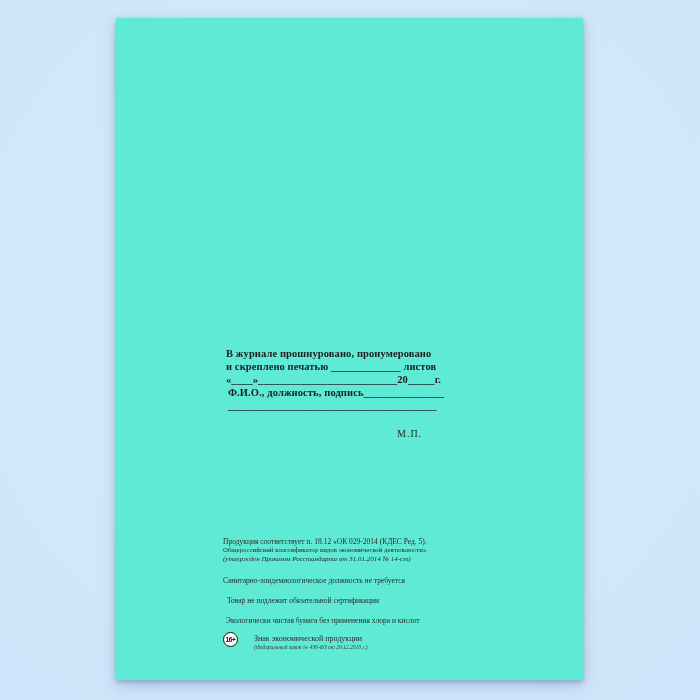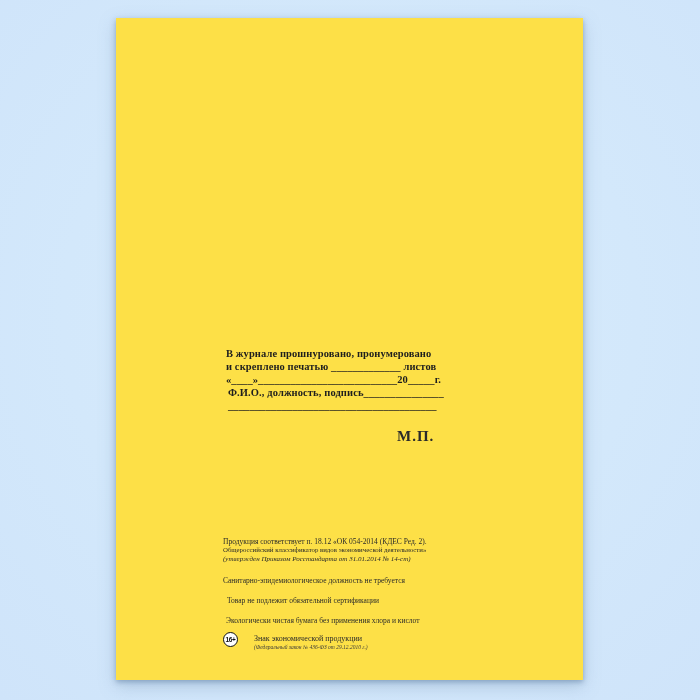--- a/index.html
+++ b/index.html
@@ -17,41 +17,40 @@
     position: relative;
     width: 700px;
     height: 700px;
   }
   .page {
     position: absolute;
     left: 116px;
     top: 18px;
     width: 467px;
     height: 662px;
-    background: #fde047;
+    background: #5eead4;
     box-shadow: 0 2px 5px rgba(110, 140, 175, 0.65), 0 6px 16px rgba(110, 140, 175, 0.35);
   }
   .abs {
     position: absolute;
     white-space: nowrap;
     color: #232323;
   }
   
   .stamp-line {
     font-weight: bold;
     font-size: 10.5px;
     line-height: 13.3px;
     letter-spacing: 0.1px;
     color: #1e1e1e;
   }
   .seal-label {
-    font-size: 15px;
+    font-size: 10px;
     letter-spacing: 1px;
     color: #2a2a2a;
-    font-weight: bold;
   }
   
   .cert-main {
     font-size: 7.5px;
     color: #2a2a2a;
   }
   .cert-sub {
     font-size: 6.8px;
     color: #2a2a2a;
   }
@@ -99,21 +98,21 @@
     <div>
       <div class="abs stamp-line" style="left:110px; top:329px;">В журнале прошнуровано, пронумеровано</div>
       <div class="abs stamp-line" style="left:110px; top:342px;">и скреплено печатью _____________ листов</div>
       <div class="abs stamp-line" style="left:110px; top:355px;">«____»__________________________20_____г.</div>
       <div class="abs stamp-line" style="left:112px; top:368px;">Ф.И.О., должность, подпись_______________</div>
       <div class="abs stamp-line" style="left:112px; top:381px;">_______________________________________</div>
       <div class="abs seal-label" style="left:281px; top:410px;">М.П.</div>
     </div>
 
     <div>
-      <div class="abs cert-main" style="left:107px; top:519px;">Продукция соответствует п. 18.12 «ОК 054-2014 (КДЕС Ред. 2).</div>
+      <div class="abs cert-main" style="left:107px; top:519px;">Продукция соответствует п. 18.12 «ОК 029-2014 (КДЕС Ред. 5).</div>
       <div class="abs cert-sub" style="left:107px; top:528px;">Общероссийский классификатор видов экономической деятельности»</div>
       <div class="abs cert-italic" style="left:107px; top:537px;">(утвержден Приказом Росстандарта от 31.01.2014 № 14-ст)</div>
 
       <div class="abs note-line" style="left:107px; top:558px;">Санитарно-эпидемиологическое должность не требуется</div>
       <div class="abs note-line" style="left:111px; top:578px;font-family:Liberation Serif, serif;">Товар не подлежит обязательной сертификации</div>
       <div class="abs note-line" style="left:110px; top:598px;">Экологически чистая бумага без применения хлора и кислот</div>
 
       <div class="age-badge" style="left:107px; top:614px;">16+</div>
       <div class="abs age-title" style="left:138px; top:616px;">Знак экономической продукции</div>
       <div class="abs age-law" style="left:138px; top:626px;">(Федеральный закон № 436-ФЗ от 29.12.2010 г.)</div>

